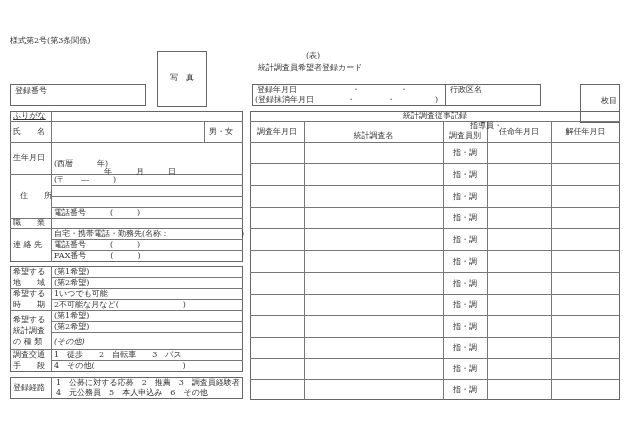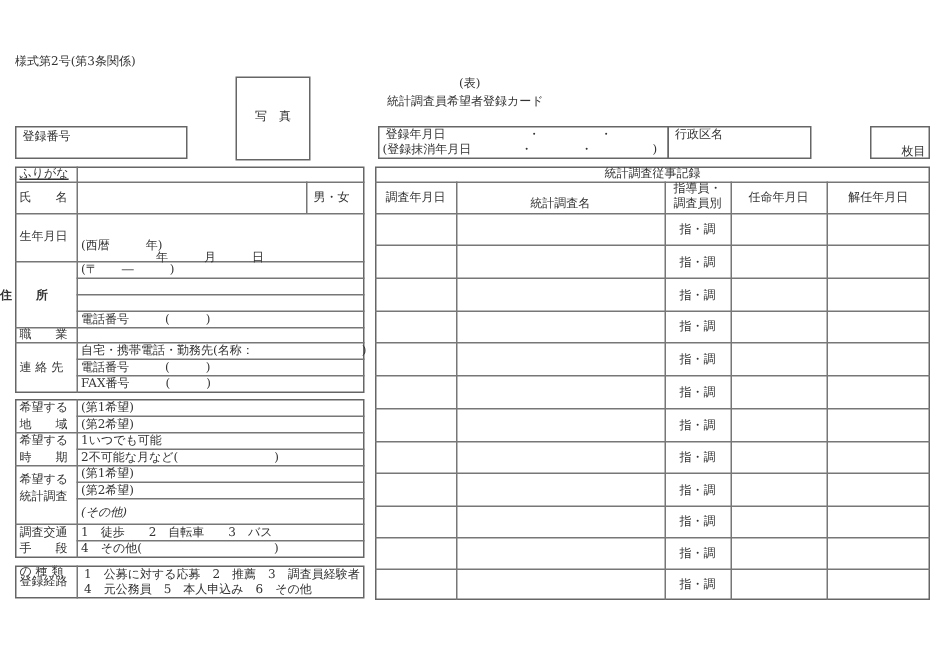--- a/index.html
+++ b/index.html
@@ -17,37 +17,37 @@
 <body>
 
 <div class="t" style="left:10px;top:37px;text-align:right;">様式第2号(第3条関係)</div>
 <div class="t" style="left:306px;top:52px;">(表)</div>
 <div class="t" style="left:258px;top:64px;">統計調査員希望者登録カード</div>
 
 <div class="abs bx" style="left:157px;top:51px;width:50px;height:56px;">
   <div class="t" style="left:12px;top:22px;">写　真</div>
 </div>
 
-<div class="abs bx" style="left:10px;top:84px;width:115px;height:22px;">
+<div class="abs bx" style="left:10px;top:84px;width:136px;height:22px;">
   <div class="t" style="left:4px;top:2px;">登録番号</div>
 </div>
 
 <div class="abs bx" style="left:252px;top:84px;width:194px;height:22px;">
   <div class="t" style="left:4px;top:1px;">登録年月日</div>
   <div class="t" style="left:99px;top:1px;">・　　　　　・</div>
   <div class="t" style="left:2px;top:11px;">(登録抹消年月日</div>
   <div class="t" style="left:94px;top:11px;">・　　　　・</div>
   <div class="t" style="left:182px;top:11px;">)</div>
 </div>
 
 <div class="abs bx" style="left:445px;top:84px;width:96px;height:22px;">
   <div class="t" style="left:4px;top:1px;">行政区名</div>
 </div>
 
-<div class="abs bx" style="left:580px;top:84px;width:40px;height:22px;">
+<div class="abs bx" style="left:580px;top:84px;width:40px;height:39px;">
   <div class="t" style="right:2px;top:12px;">枚目</div>
 </div>
 
 <div class="abs bx" style="left:10px;top:111px;width:233px;height:151px;"></div>
 <div class="vl" style="left:51px;top:111px;height:151px;"></div>
 <div class="hl" style="left:10px;top:121px;width:233px;"></div>
 <div class="hl" style="left:10px;top:142px;width:233px;"></div>
 <div class="hl" style="left:10px;top:174px;width:233px;"></div>
 <div class="hl" style="left:51px;top:185px;width:192px;"></div>
 <div class="hl" style="left:51px;top:196px;width:192px;"></div>
@@ -59,21 +59,21 @@
 <div class="vl" style="left:204px;top:121px;height:21px;"></div>
 
 <div class="t" style="left:13px;top:112px;text-decoration:underline;">ふりがな</div>
 <div class="field" style="left:52px;top:112px;width:190px;height:9px;"></div>
 <div class="t" style="left:13px;top:128px;">氏　　名</div>
 <div class="field" style="left:52px;top:122px;width:152px;height:20px;"></div>
 <div class="t" style="left:209px;top:128px;">男・女</div>
 <div class="t" style="left:13px;top:154px;">生年月日</div>
 <div class="t" style="left:104px;top:148px;margin-top:20px;">年　　　月　　　日</div>
 <div class="t" style="left:54px;top:160px;">(西暦　　　年)</div>
-<div class="t" style="left:0;top:192px;font-weight:bold;">住　　所</div>
+<div class="t" style="left:20px;top:192px;">住　　所</div>
 <div class="t" style="left:54px;top:176px;">(〒　　―　　　)</div>
 <div class="field" style="left:52px;top:186px;width:190px;height:10px;"></div>
 <div class="field" style="left:52px;top:197px;width:190px;height:10px;"></div>
 <div class="t" style="left:54px;top:209px;">電話番号　　　(　　　)</div>
 <div class="t" style="left:13px;top:219px;">職　　業</div>
 <div class="field" style="left:52px;top:219px;width:190px;height:9px;"></div>
 <div class="t" style="left:13px;top:241px;">連 絡 先</div>
 <div class="t" style="left:54px;top:230px;">自宅・携帯電話・勤務先(名称：　　　　　　　　　)</div>
 <div class="t" style="left:54px;top:241px;">電話番号　　　(　　　)</div>
 <div class="t" style="left:54px;top:252px;">FAX番号　　　(　　　)</div>
@@ -92,21 +92,21 @@
 <div class="t" style="left:13px;top:268px;">希望する</div>
 <div class="t" style="left:13px;top:279px;">地　　域</div>
 <div class="t" style="left:54px;top:268px;">(第1希望)</div>
 <div class="t" style="left:54px;top:279px;">(第2希望)</div>
 <div class="t" style="left:13px;top:290px;">希望する</div>
 <div class="t" style="left:13px;top:301px;">時　　期</div>
 <div class="t" style="left:54px;top:290px;">1いつでも可能</div>
 <div class="t" style="left:54px;top:301px;">2不可能な月など(　　　　　　　　)</div>
 <div class="t" style="left:13px;top:316px;">希望する</div>
 <div class="t" style="left:13px;top:327px;">統計調査</div>
-<div class="t" style="left:13px;top:338px;margin-top:39px;">の 種 類</div>
+<div class="t" style="left:13px;top:338px;">の 種 類</div>
 <div class="t" style="left:54px;top:312px;">(第1希望)</div>
 <div class="t" style="left:54px;top:323px;">(第2希望)</div>
 <div class="t" style="left:54px;top:338px;font-style:italic;">(その他)</div>
 <div class="t" style="left:13px;top:351px;">調査交通</div>
 <div class="t" style="left:13px;top:362px;">手　　段</div>
 <div class="t" style="left:54px;top:351px;">1　徒歩　　2　自転車　　3　バス</div>
 <div class="t" style="left:54px;top:362px;">4　その他(　　　　　　　　　　　)</div>
 
 <div class="abs bx" style="left:10px;top:377px;width:233px;height:22px;"></div>
 <div class="vl" style="left:51px;top:377px;height:22px;"></div>
@@ -118,21 +118,21 @@
 <div class="t ctr" style="left:250px;top:112px;width:370px;">統計調査従事記録</div>
 <div class="hl" style="left:250px;top:121px;width:370px;"></div>
 <div class="hl" style="left:250px;top:142px;width:370px;"></div>
 <div class="vl" style="left:304px;top:121px;height:279px;"></div>
 <div class="vl" style="left:443px;top:121px;height:279px;"></div>
 <div class="vl" style="left:487px;top:121px;height:279px;"></div>
 <div class="vl" style="left:551px;top:121px;height:279px;"></div>
 
 <div class="t ctr" style="left:250px;top:128px;width:54px;">調査年月日</div>
 <div class="t ctr" style="left:304px;top:132px;width:139px;">統計調査名</div>
-<div class="t ctr" style="left:443px;top:122px;width:44px;">指導員・</div>
+<div class="t ctr" style="left:458px;top:122px;width:44px;text-align:right;">指導員・</div>
 <div class="t ctr" style="left:443px;top:132px;width:44px;">調査員別</div>
 <div class="t ctr" style="left:487px;top:128px;width:64px;">任命年月日</div>
 <div class="t ctr" style="left:551px;top:128px;width:69px;">解任年月日</div>
 
 <div class="hl" style="left:250px;top:163px;width:370px;"></div>
 <div class="hl" style="left:250px;top:185px;width:370px;"></div>
 <div class="hl" style="left:250px;top:207px;width:370px;"></div>
 <div class="hl" style="left:250px;top:228px;width:370px;"></div>
 <div class="hl" style="left:250px;top:250px;width:370px;"></div>
 <div class="hl" style="left:250px;top:272px;width:370px;"></div>

